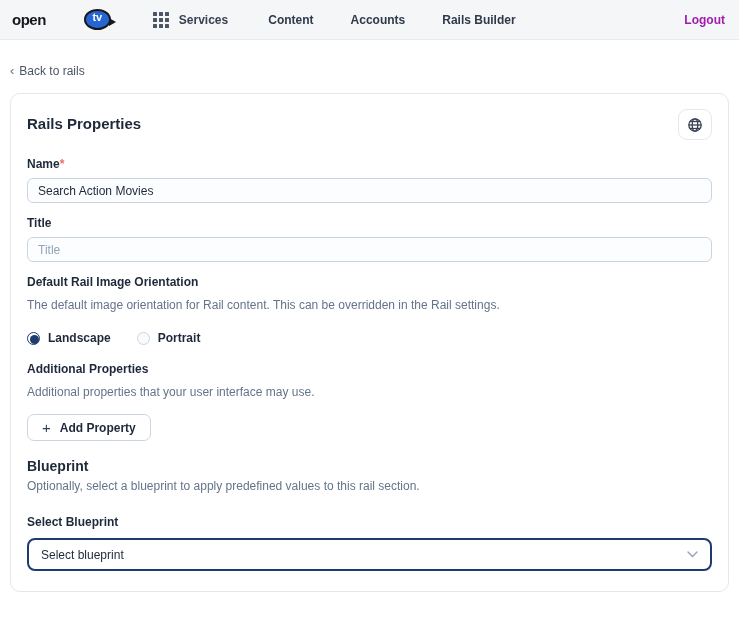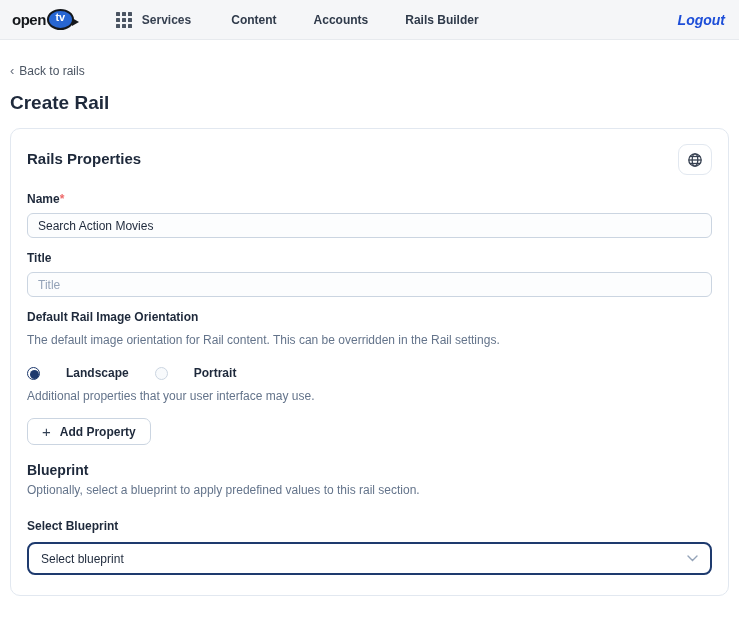--- a/index.html
+++ b/index.html
@@ -13,21 +13,21 @@
 
   
   .navbar {
     height: 40px;
     background: #f5f6f8;
     border-bottom: 1px solid #e7eaee;
     display: flex;
     align-items: center;
     padding: 0 14px 0 12px;
   }
-  .logo { display: flex; align-items: center; cursor: pointer; }
+  .logo { display: flex; align-items: center; cursor: pointer; gap: 37px; }
   .logo-open {
     font-weight: 800;
     font-size: 15px;
     letter-spacing: -0.5px;
     color: #15181c;
   }
   .logo-tv {
     position: relative;
     width: 27px; height: 21px;
     background: #2766d2;
@@ -57,21 +57,21 @@
     grid-template-columns: repeat(3, 4px);
     grid-template-rows: repeat(3, 4px);
     gap: 2px;
     margin-right: 10px;
   }
   .grid-icon span { background: #4b5563; border-radius: 0.5px; }
   .nav-services-label { font-size: 12px; font-weight: 700; color: #374151; }
   .nav-links { display: flex; align-items: center; margin-left: 40px; gap: 37px; }
   .nav-link { font-size: 12px; font-weight: 600; color: #2f3a4a; cursor: pointer; }
   .nav-spacer { flex: 1; }
-  .nav-logout { font-size: 14px; font-weight: 700; color: #1d4ed8; cursor: pointer; font-style: italic; }
+  .nav-logout { font-size: 12px; font-weight: 700; color: #a21caf; cursor: pointer; }
 
   
   .page { padding: 0 10px; }
   .back-link {
     margin-top: 23px;
     font-size: 12px;
     color: #4b5563;
     display: inline-flex; align-items: center; gap: 5px;
     cursor: pointer;
   }
@@ -128,21 +128,21 @@
   .text-input::placeholder { color: #94a3b8; }
 
   .field-desc {
     margin-top: 9px;
     font-size: 12px;
     color: #64748b;
   }
 
   
   .radio-row { margin-top: 19px; display: flex; align-items: center; gap: 26px; }
-  .radio-option { display: flex; align-items: center; gap: 26px; cursor: pointer; }
+  .radio-option { display: flex; align-items: center; gap: 8px; cursor: pointer; }
   .radio-circle {
     width: 13px; height: 13px;
     border-radius: 50%;
     border: 1px solid #cbd5e1;
     background: #f8fafc;
     position: relative;
   }
   .radio-option.selected .radio-circle {
     border-color: #1e3a6e;
     background: #ffffff;
@@ -232,21 +232,20 @@
   <span class="nav-logout">Logout</span>
 </div>
 
 <div class="page">
 
   <div class="back-link">
     <span class="back-chevron">‹</span>
     <span>Back to rails</span>
   </div>
 
-  <div class="page-title">Create Rail</div>
 
   
   <div class="card">
 
     <div class="card-header">
       <div class="section-title">Rails Properties</div>
       <button class="globe-btn">
         <svg width="16" height="16" viewBox="0 0 16 16" fill="none" stroke="#374151" stroke-width="1.3">
           <circle cx="8" cy="8" r="6.2"></circle>
           <ellipse cx="8" cy="8" rx="2.8" ry="6.2"></ellipse>
@@ -272,20 +271,21 @@
       <div class="radio-option selected">
         <span class="radio-circle"></span>
         <span class="radio-label">Landscape</span>
       </div>
       <div class="radio-option">
         <span class="radio-circle"></span>
         <span class="radio-label">Portrait</span>
       </div>
     </div>
 
+    <div class="field-label mt-17">Additional Properties</div>
     <div class="field-desc">Additional properties that your user interface may use.</div>
 
     <button class="add-property-btn">
       <span class="plus-glyph">+</span>
       <span>Add Property</span>
     </button>
 
     <div class="blueprint-title">Blueprint</div>
     <div class="blueprint-desc">Optionally, select a blueprint to apply predefined values to this rail section.</div>
 

